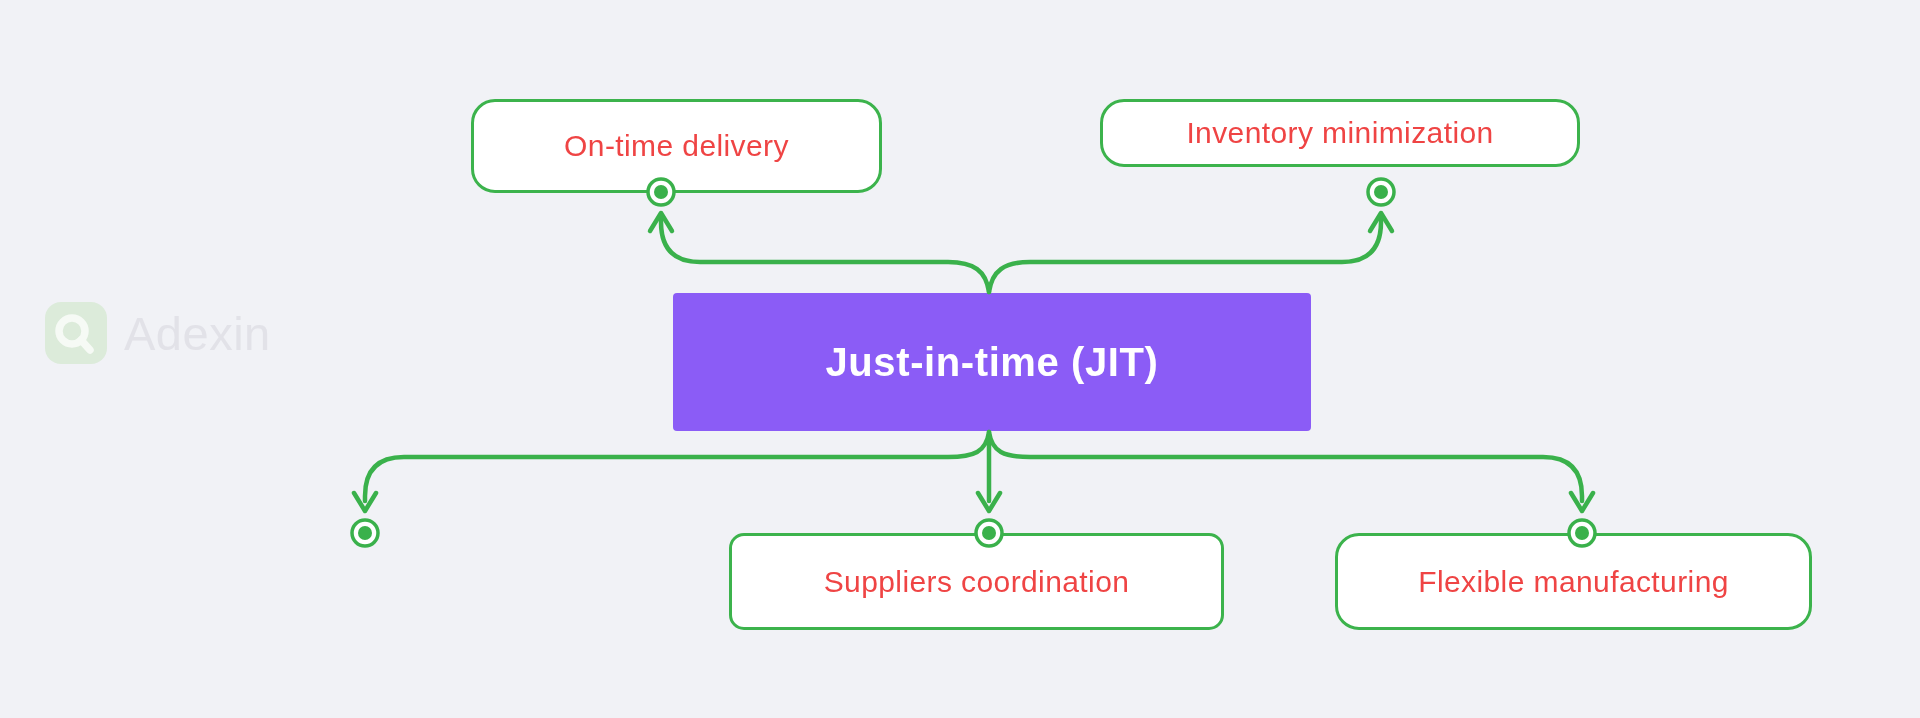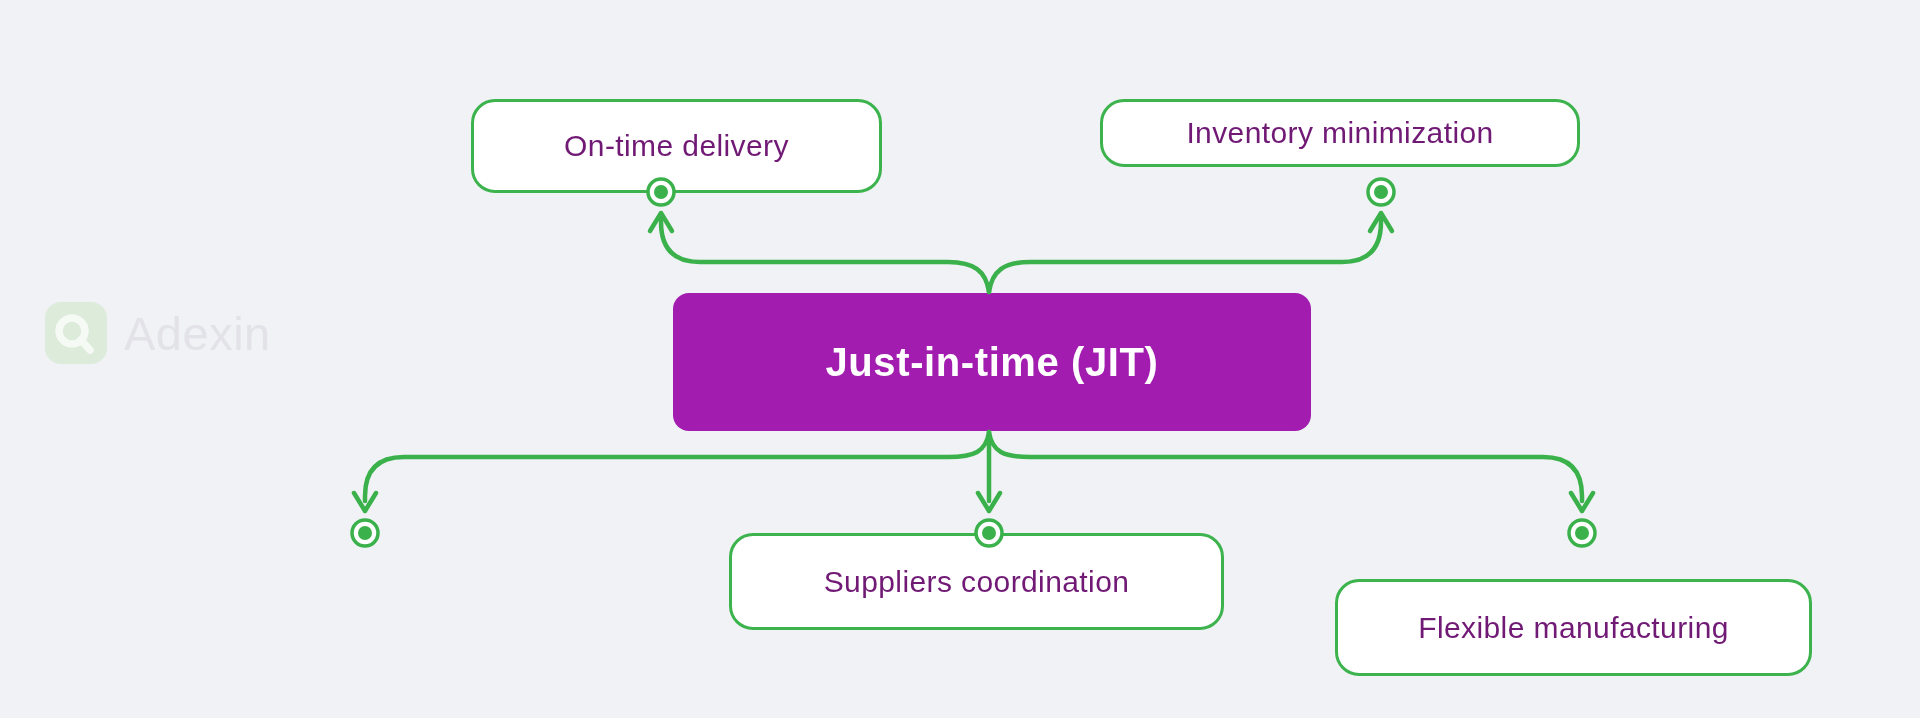--- a/index.html
+++ b/index.html
@@ -24,35 +24,35 @@
   }
   .node {
     position: absolute;
     box-sizing: border-box;
     background: #FFFFFF;
     border: 3px solid #3CB34C;
     border-radius: 24px;
     display: flex;
     align-items: center;
     justify-content: center;
-    color: #701a75;
+    color: #ef4444;
     font-size: 30px;
     letter-spacing: 0.4px;
     z-index: 2;
   }
   .node-top-1    { left: 471px;  top: 99px;  width: 411px; height: 94px; }
   .node-top-2    { left: 1100px; top: 99px;  width: 480px; height: 68px; }
   .node-bottom-1 { left: 113px;  top: 533px; width: 505px; height: 97px; }
-  .node-bottom-2 { left: 729px;  top: 533px; width: 495px; height: 97px; }
-  .node-bottom-3 { left: 1335px; top: 533px; width: 477px; height: 97px; margin-top: 46px; }
+  .node-bottom-2 { left: 729px;  top: 533px; width: 495px; height: 97px; border-radius: 15px; }
+  .node-bottom-3 { left: 1335px; top: 533px; width: 477px; height: 97px; }
   .node-center {
     left: 673px; top: 293px; width: 638px; height: 138px;
-    background: #a21caf;
+    background: #8b5cf6;
     border: none;
-    border-radius: 16px;
+    border-radius: 4px;
     color: #FFFFFF;
     font-size: 40px;
     font-weight: 700;
     letter-spacing: 0.6px;
     z-index: 2;
   }
   .watermark {
     position: absolute;
     left: 45px; top: 302px;
     display: flex;

